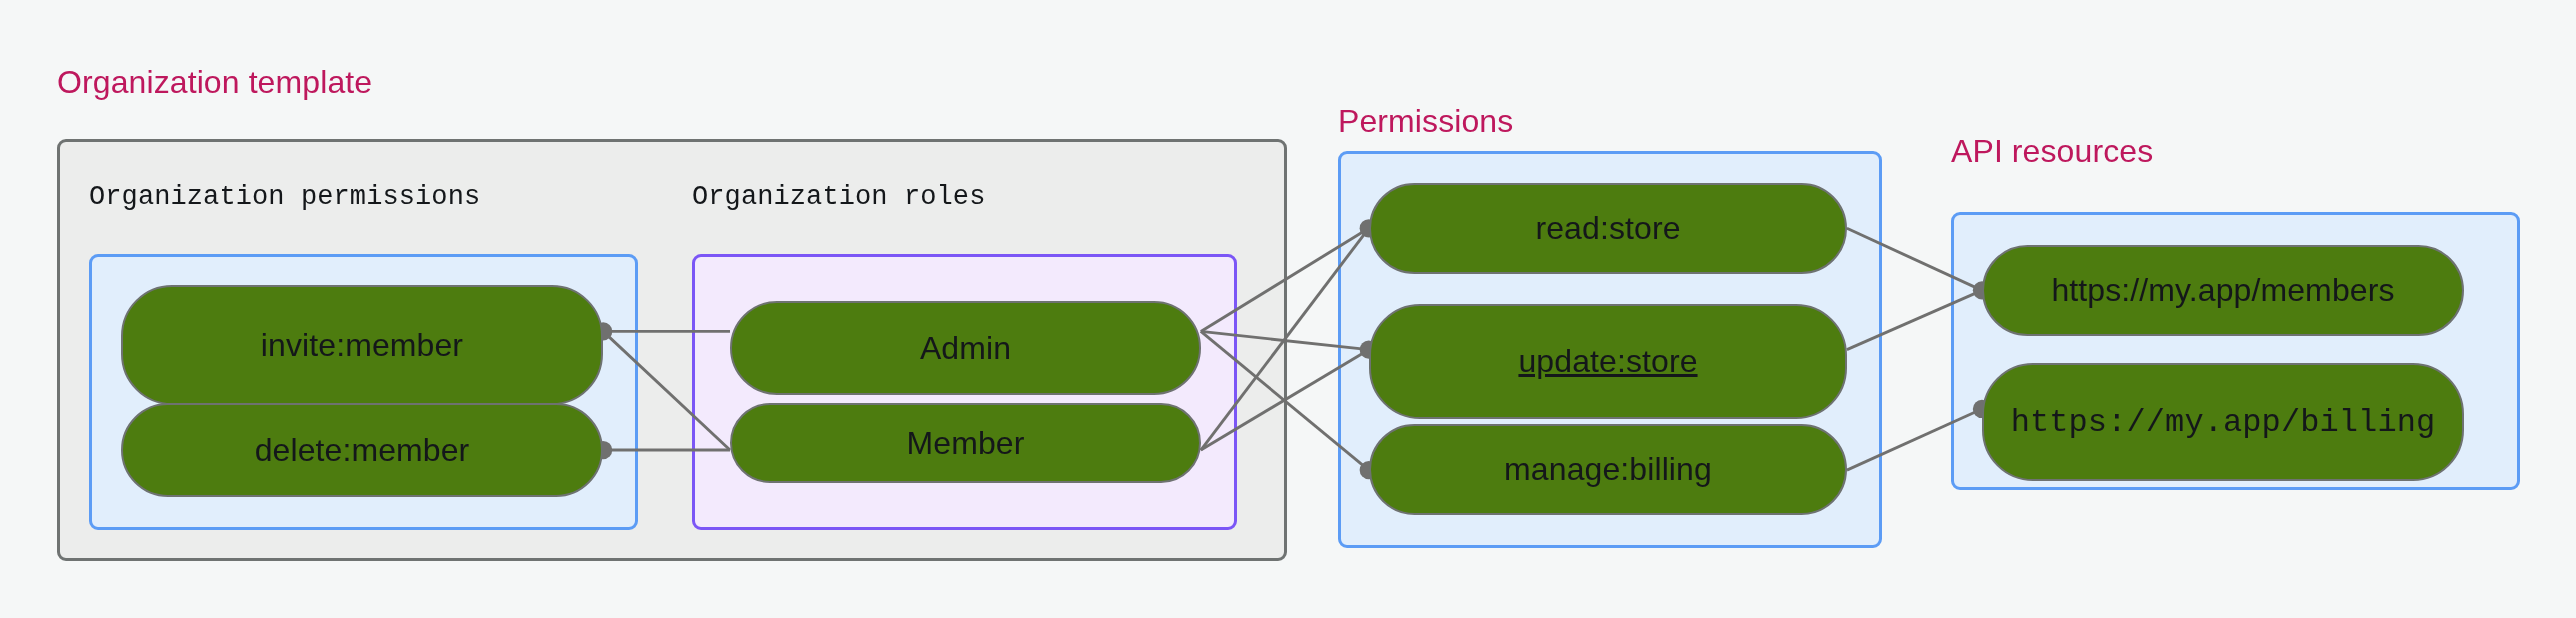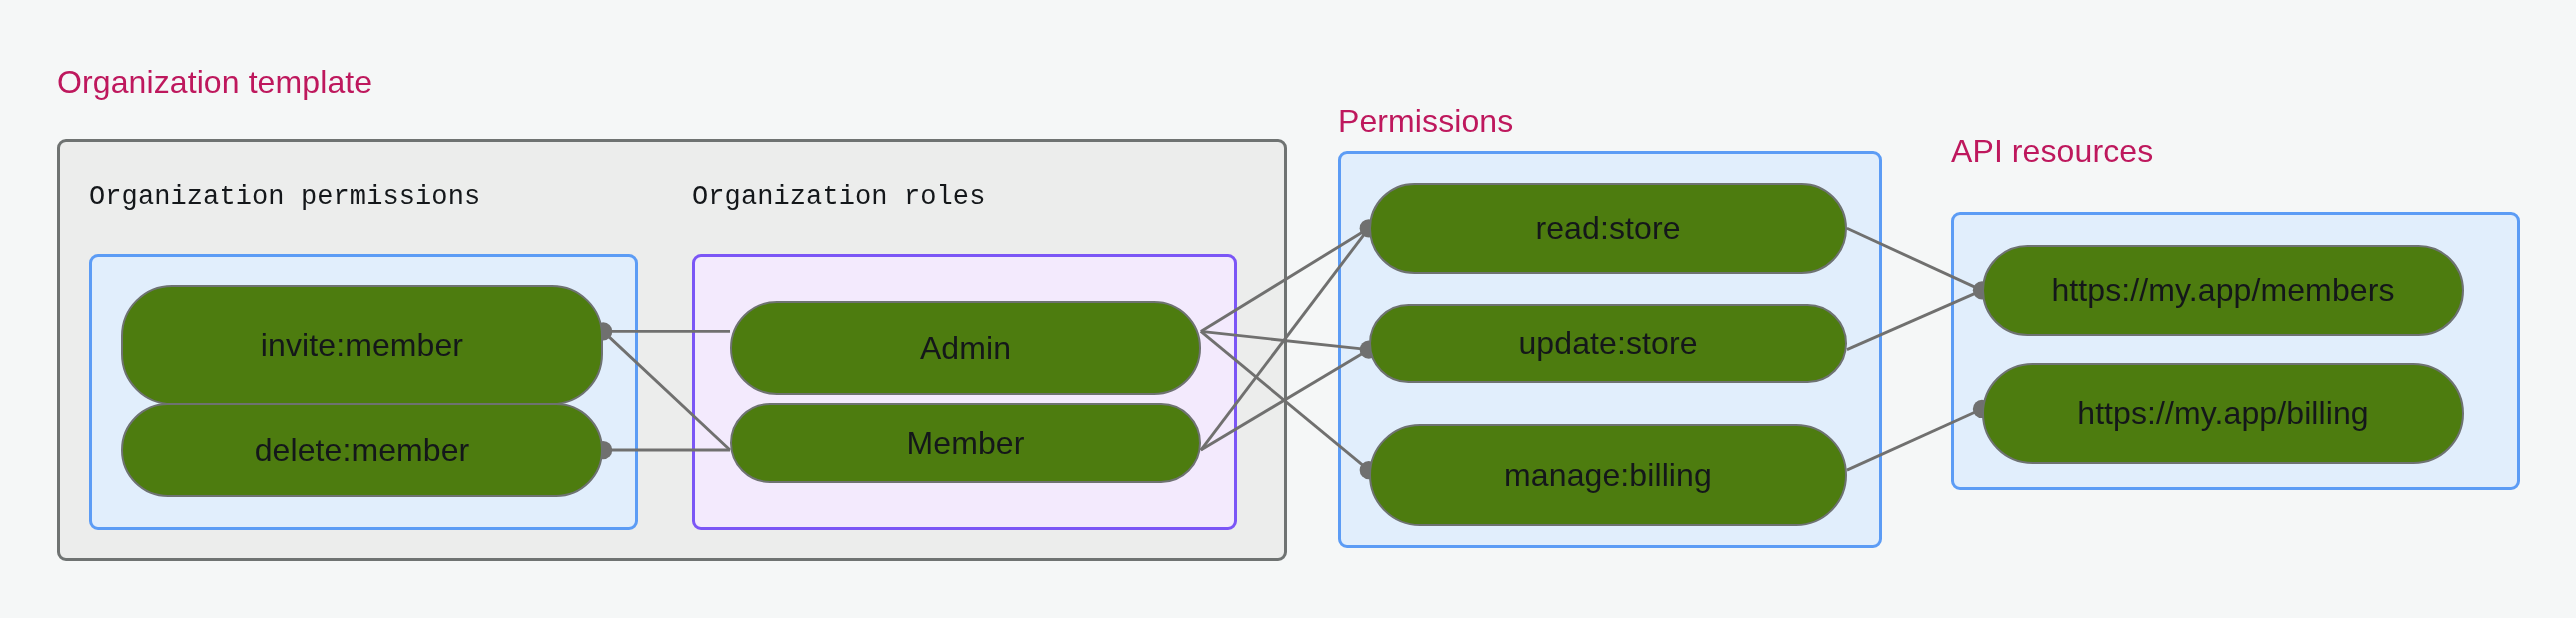--- a/index.html
+++ b/index.html
@@ -143,22 +143,22 @@
   <div class="pill" style="left:121px; top:285px; width:482px; height:120px;">invite:member</div>
 
   <div class="pill" style="left:121px; top:403px; width:482px; height:94px;">delete:member</div>
 
   <div class="pill" style="left:730px; top:301px; width:471px; height:94px;">Admin</div>
 
   <div class="pill" style="left:730px; top:403px; width:471px; height:80px;">Member</div>
 
   <div class="pill" style="left:1369px; top:183px; width:478px; height:91px;">read:store</div>
 
-  <div class="pill" style="left:1369px; top:304px; width:478px; height:79px;">update:store</div>
+  <div class="pill" style="left:1369px; top:304px; width:478px; height:115px;text-decoration:underline;">update:store</div>
 
-  <div class="pill" style="left:1369px; top:424px; width:478px; height:102px;">manage:billing</div>
+  <div class="pill" style="left:1369px; top:424px; width:478px; height:91px;">manage:billing</div>
 
   <div class="pill" style="left:1982px; top:245px; width:482px; height:91px;">https://my.app/members</div>
 
-  <div class="pill" style="left:1982px; top:363px; width:482px; height:101px;">https://my.app/billing</div>
+  <div class="pill" style="left:1982px; top:363px; width:482px; height:118px;font-family:Liberation Mono, monospace;">https://my.app/billing</div>
 
 </div>
 
 
 </body></html>

